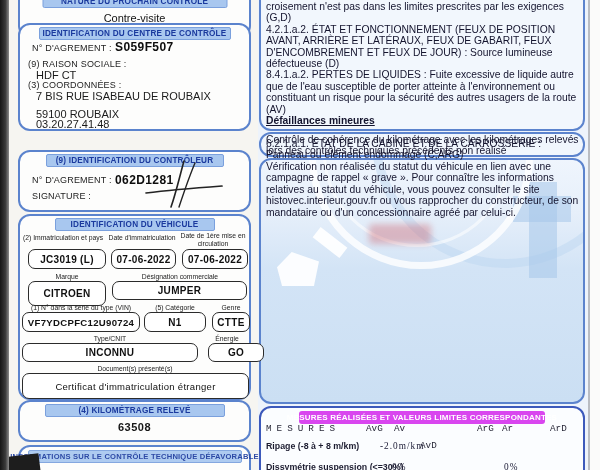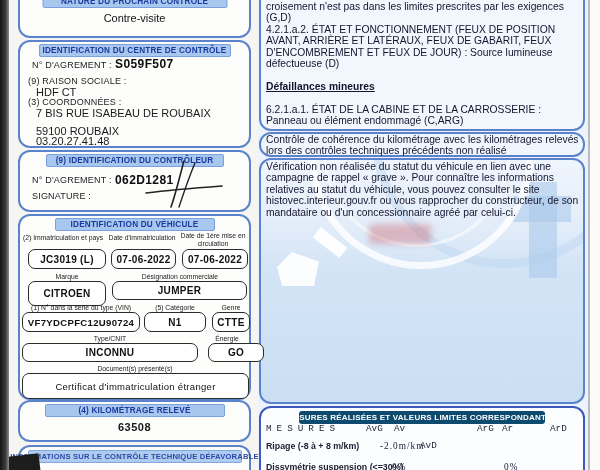--- a/index.html
+++ b/index.html
@@ -19,21 +19,21 @@
 
   
   .sec{position:absolute;left:18px;width:233px;background:#fdfdfc;
     border:2px solid #5b83cd;border-radius:12px;box-sizing:border-box;z-index:5;}
   .hdr{position:absolute;left:50%;transform:translateX(-50%);height:13px;
     background:#a8c7ef;border:1px solid #7aa0dd;border-radius:2px;
     color:#1b3a9e;font-size:8.2px;font-weight:bold;letter-spacing:.2px;
     display:flex;align-items:center;justify-content:center;white-space:nowrap;
     box-sizing:border-box;padding:0 6px;}
   .hdr-dark{position:absolute;left:50%;transform:translateX(-50%);height:13px;
-    background:#0c4a6e;border-radius:3px;color:#ffffff;font-size:8px;font-weight:bold;
+    background:#d946ef;border-radius:3px;color:#ffffff;font-size:8px;font-weight:bold;
     letter-spacing:.2px;display:flex;align-items:center;justify-content:center;
     white-space:nowrap;box-sizing:border-box;padding:0 8px;}
   .lbl{font-size:9px;color:#222;letter-spacing:.2px;}
   .val-lg{font-size:12px;font-weight:bold;color:#0d0d0d;letter-spacing:.4px;}
   .addr{font-size:11px;color:#1a1a1a;}
   .abs{position:absolute;}
   .flabel{position:absolute;font-size:6.8px;color:#222;text-align:center;line-height:7.5px;}
   .fbox{position:absolute;background:#fff;border:1.6px solid #2b2b2b;border-radius:7px;
     display:flex;align-items:center;justify-content:center;
     font-size:10px;font-weight:bold;color:#101010;box-sizing:border-box;letter-spacing:.3px;}
@@ -61,21 +61,21 @@
   .sig-svg{position:absolute;z-index:9;}
 </style>
 </head>
 <body>
 
 <div class="sec" style="top:-30px;height:68px;">
   <div class="hdr" style="top:23px;width:185px;">NATURE DU PROCHAIN CONTRÔLE</div>
   <div class="abs" style="top:40px;left:0;width:229px;text-align:center;font-size:11px;color:#131313;">Contre-visite</div>
 </div>
 
-<div class="sec" style="top:40px;height:108px;">
+<div class="sec" style="top:23px;height:108px;">
   <div class="hdr" style="top:2px;width:192px;">IDENTIFICATION DU CENTRE DE CONTRÔLE</div>
   <span class="abs lbl" style="top:18px;left:12px;">N° D'AGREMENT :</span>
   <span class="abs val-lg" style="top:15px;left:95px;">S059F507</span>
   <span class="abs lbl" style="top:34px;left:8px;">(9) RAISON SOCIALE :</span>
   <span class="abs addr" style="top:44px;left:16px;">HDF CT</span>
   <span class="abs lbl" style="top:55px;left:8px;">(3) COORDONNÉES :</span>
   <span class="abs addr" style="top:65px;left:16px;">7 BIS RUE ISABEAU DE ROUBAIX</span>
   <span class="abs addr" style="top:83px;left:16px;">59100 ROUBAIX</span>
   <span class="abs addr" style="top:93px;left:16px;">03.20.27.41.48</span>
 </div>
@@ -148,21 +148,21 @@
     <div class="wm-red" style="left:108px;top:64px;width:62px;height:20px;"></div>
     <div class="wm-diamond" style="left:16px;top:92px;width:42px;height:34px;clip-path:polygon(35% 0,100% 28%,88% 100%,12% 100%,0 45%);"></div>
     <div class="wm-diamond" style="left:52px;top:76px;width:34px;height:13px;transform:rotate(38deg);"></div>
     <div class="wm-blob" style="left:268px;top:22px;width:28px;height:96px;"></div>
     <div class="wm-blob" style="left:252px;top:36px;width:58px;height:26px;"></div>
   </div>
 
   <div class="rtext" style="top:1px;">
     <span>croisement n'est pas dans les limites prescrites par les exigences (G,D)</span><br>
     <span>4.2.1.a.2. ÉTAT ET FONCTIONNEMENT (FEUX DE POSITION AVANT, ARRIÈRE ET LATÉRAUX, FEUX DE GABARIT, FEUX D'ENCOMBREMENT ET FEUX DE JOUR) : Source lumineuse défectueuse (D)</span><br>
-    <br>
+    <span>8.4.1.a.2. PERTES DE LIQUIDES : Fuite excessive de liquide autre que de l'eau susceptible de porter atteinte à l'environnement ou constituant un risque pour la sécurité des autres usagers de la route (AV)</span><br>
     <span class="minor">Défaillances mineures</span><br>
     <br>
     <span>6.2.1.a.1. ÉTAT DE LA CABINE ET DE LA CARROSSERIE : Panneau ou élément endommagé (C,ARG)</span>
   </div>
 
   <div class="rtext" style="top:134px;">Contrôle de cohérence du kilométrage avec les kilométrages relevés lors des contrôles techniques précédents non réalisé</div>
   <div class="rtext" style="top:161px;">Vérification non réalisée du statut du véhicule en lien avec une campagne de rappel « grave ». Pour connaître les informations relatives au statut du véhicule, vous pouvez consulter le site histovec.interieur.gouv.fr ou vous rapprocher du constructeur, de son mandataire ou d'un  concessionnaire agréé par celui-ci.</div>
 
   <div class="rbox" style="top:406px;height:80px;border-color:#3c59bb;background:#fbfdff;">
     <div class="hdr-dark" style="top:3px;width:246px;">MESURES RÉALISÉES ET VALEURS LIMITES CORRESPONDANTES</div>

